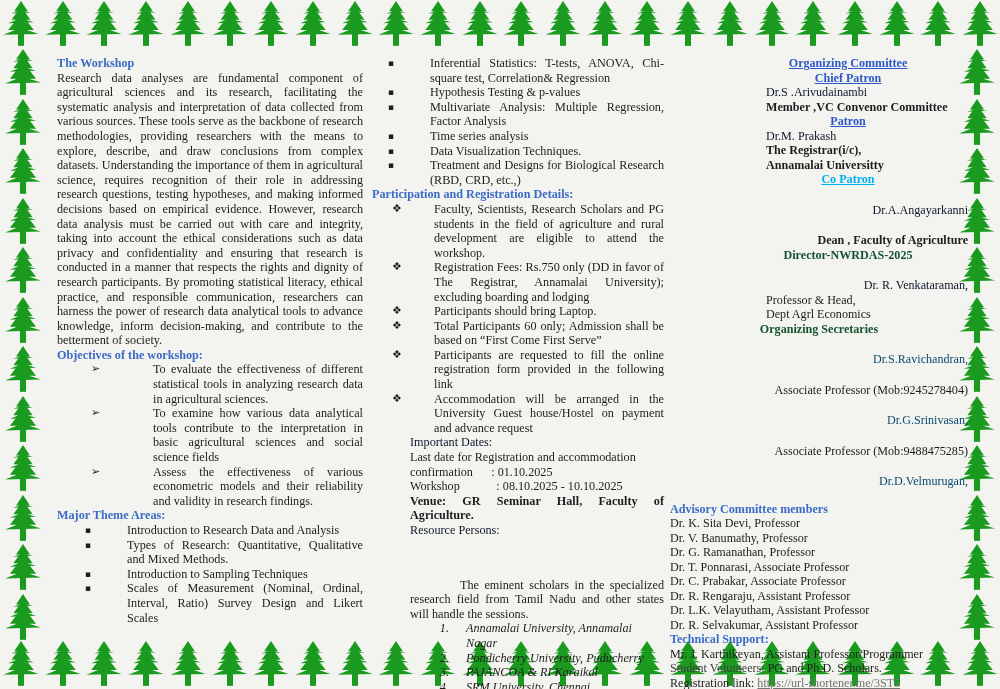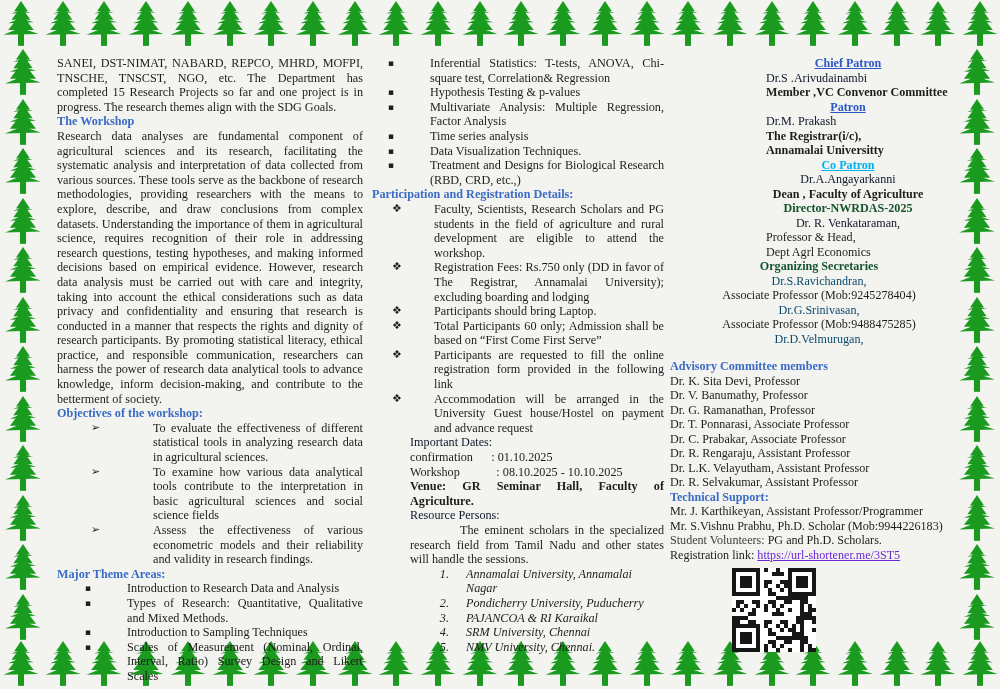--- a/index.html
+++ b/index.html
@@ -29,29 +29,29 @@
   .li{display:flex;align-items:flex-start;}
   .li .marker{flex:none;font-family:"DejaVu Sans",sans-serif;font-size:10px;line-height:14.6px;}
   .li .txt{flex:1;text-align:justify;}
   .sq-list .li{padding-left:28px;} .sq-list .marker{width:42px;font-size:9px;}
   .obj-list .li{padding-left:34px;} .obj-list .marker{width:62px;font-size:11px;}
   .dia-list .li{padding-left:20px;} .dia-list .marker{width:42px;font-size:11px;}
   .mid-sq .li{padding-left:16px;} .mid-sq .marker{width:42px;font-size:9px;}
   
   .pre{white-space:pre-wrap;}
   
-  .res-intro{padding-left:38px;text-indent:50px;text-align:justify;}
+  .res-intro{padding-left:38px;text-indent:50px;text-align:justify;margin-top:40px;}
   ol.res{margin:0 0 0 60px;padding:0 0 0 20px;}
   ol.res li{text-align:left;padding-left:14px;font-style:italic;}
   
   .rc-top{padding-left:58px;}
-  .rc-center{text-align:center;}
+  .rc-center{text-align:right;margin-top:16px;}
   .rc-indent{padding-left:38px;}
   .rc-gap{height:13px;}
-  a.reg-link{color:#6d28d9;text-decoration:underline;}
+  a.reg-link{color:#737373;text-decoration:underline;}
   .vol-label{color:#404040;}
   #qr-wrap{margin:6px 0 0 62px;width:84px;height:84px;}
 </style>
 </head>
 <body>
 
 <svg width="0" height="0" style="position:absolute">
   <defs>
     <g id="pine" fill="#1a9a1e">
       <polygon points="50,0 66,24 57,24 73,27 27,29 43,24 34,24"></polygon>
@@ -275,21 +275,20 @@
     </svg>
     <svg viewBox="0 0 100 110" class="tree" style="left: 0px; top: 593.5px; width: 46px; height: 48px;">
       <use href="#pine"></use>
     </svg>
     <svg viewBox="0 0 100 110" class="tree" style="left: 954px; top: 593.5px; width: 46px; height: 48px;">
       <use href="#pine"></use>
     </svg>
   </div>
 
 <div class="col" id="col1">
-  <div class="para">SANEI, DST-NIMAT, NABARD, REPCO, MHRD, MOFPI, TNSCHE, TNSCST, NGO, etc. The Department has completed 15 Research Projects  so far and one project is in progress. The research themes align with the SDG Goals.</div>
   <div class="h-blue">The Workshop</div>
   <div class="para"> Research data analyses are fundamental component of agricultural sciences and its research, facilitating the systematic analysis and interpretation of data collected from various sources. These tools serve as the backbone of research methodologies, providing researchers with the means to explore, describe, and draw conclusions from complex datasets. Understanding the importance of them in agricultural science, requires recognition of their role in addressing research questions, testing hypotheses, and making informed decisions based on empirical evidence. However, research data analysis must be carried out with care and integrity, taking into account the ethical considerations such as data privacy and confidentiality and ensuring that research is conducted in a manner that respects the rights and dignity of research participants. By promoting statistical literacy, ethical practice, and responsible communication, researchers can harness the power of research data analytical tools to advance knowledge, inform decision-making, and contribute to the betterment of society.</div>
   <div class="h-blue">Objectives of the workshop:</div>
   <div class="obj-list">
 
       <div class="li">
         <span class="marker">➢</span>
         <span class="txt">To evaluate the effectiveness of different statistical tools in analyzing research data in agricultural sciences.</span>
       </div>
 
@@ -389,20 +388,21 @@
         <span class="txt">Participants are requested to fill the online registration form provided in the following link</span>
       </div>
 
       <div class="li">
         <span class="marker">❖</span>
         <span class="txt">Accommodation will be arranged in the University Guest house/Hostel on payment and advance request</span>
       </div>
     </div>
   <div style="padding-left:38px;">
     <div class="h-red">Important Dates:</div>
+    <div class="pre">Last date for Registration and accommodation</div>
     <div class="pre">confirmation      : 01.10.2025</div>
     <div class="pre">Workshop            : 08.10.2025 - 10.10.2025</div>
     <div class="bold para">Venue: GR Seminar Hall, Faculty of Agriculture.</div>
     <div class="h-red">Resource Persons:</div>
   </div>
   <div class="res-intro">The eminent scholars in the specialized research field from Tamil Nadu and other states will handle the sessions.</div>
   <ol class="res">
 
       <li>Annamalai University, Annamalai Nagar</li>
 
@@ -411,20 +411,21 @@
       <li>PAJANCOA &amp; RI Karaikal</li>
 
       <li>SRM University, Chennai</li>
 
       <li>NMV University, Chennai.</li>
     </ol>
 </div>
 
 <div class="col" id="col3">
   <div class="rc-top">
+    <div class="h-link">Organizing Committee</div>
     <div class="h-link">Chief Patron</div>
     <div class="h-red rc-indent">Dr.S .Arivudainambi</div>
     <div class="bold rc-indent">Member ,VC Convenor Committee</div>
     <div class="h-link">Patron</div>
     <div class="h-red rc-indent">Dr.M. Prakash</div>
     <div class="bold rc-indent">The Registrar(i/c),</div>
     <div class="bold rc-indent">Annamalai Universitty</div>
     <div class="h-cyan-u">Co Patron</div>
     <div class="h-red rc-center">Dr.A.Angayarkanni</div>
     <div class="bold rc-center">Dean , Faculty of Agriculture</div>
@@ -470,21 +471,20 @@
 
       <div>Dr. L.K. Velayutham, Assistant Professor</div>
 
       <div>Dr. R. Selvakumar, Assistant Professor</div>
     </div>
   <div class="h-blue">Technical Support:</div>
   <div>
 
       <div>Mr. J. Karthikeyan, Assistant Professor/Programmer</div>
 
-      <div>Mr. S.Vishnu Prabhu, Ph.D. Scholar (Mob:9944226183)</div>
     </div>
   <div><span class="vol-label">Student Volunteers:</span><span> PG and Ph.D. Scholars.</span></div>
   <div><span>Registration link: </span><a class="reg-link" href="#">https://url-shortener.me/3ST5</a></div>
   <div id="qr-wrap"><svg viewBox="0 0 84 84" width="84" height="84">
         <rect width="84" height="84" fill="#ffffff"></rect>
         <rect x="0" y="0" width="4" height="4" fill="#161616"></rect>
         <rect x="4" y="0" width="4" height="4" fill="#161616"></rect>
         <rect x="8" y="0" width="4" height="4" fill="#161616"></rect>
         <rect x="12" y="0" width="4" height="4" fill="#161616"></rect>
         <rect x="16" y="0" width="4" height="4" fill="#161616"></rect>

